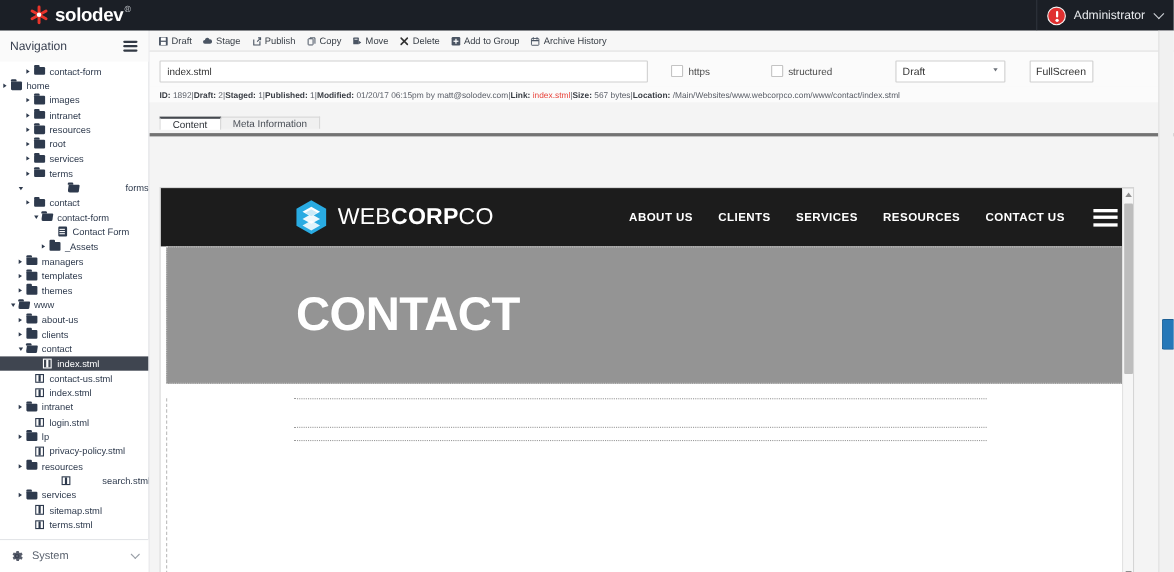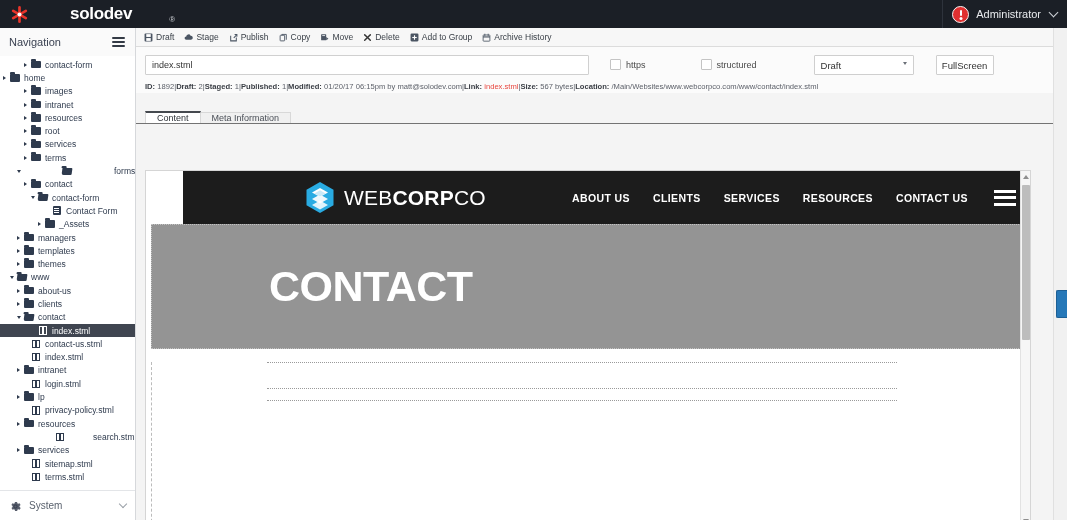--- a/index.html
+++ b/index.html
@@ -8,21 +8,21 @@
     font-family: "Liberation Sans", sans-serif;
     background: #ffffff;
     overflow: hidden;
   }
 
   
   .topbar {
     position: absolute; top: 0; left: 0; width: 1067px; height: 28px;
     background: #1b1f26; display: flex; align-items: center;
   }
-  .brand { display: flex; align-items: flex-end; padding-left: 10px; gap: 36px; }
+  .brand { display: flex; align-items: flex-start; padding-left: 26px; }
   .brand-mark { width: 19px; height: 19px; position: relative; }
   .brand-text {
     color: #ffffff; font-size: 17px; font-weight: bold;
     letter-spacing: -0.3px; margin-left: 5px;
   }
   .brand-tm { color: #c9ccd1; font-size: 8px; vertical-align: super; margin-left: 1px; }
   .topbar-spacer { flex: 1; }
   .topbar-divider { width: 1px; height: 28px; background: #2e333c; }
   .user-area {
     display: flex; align-items: center; height: 28px;
@@ -209,41 +209,41 @@
   .metabar {
     padding: 0 9px; height: 14px; background: #fbfbfb;
     font-size: 7.6px; color: #5c6069; display: flex; align-items: center;
     white-space: nowrap; overflow: hidden;
   }
   .metabar b { color: #3a3e45; font-weight: bold; }
   .meta-link { color: #e8473f; }
 
   .tabs2 {
     margin-top: 9px; padding-left: 9px; height: 22px;
-    display: flex; align-items: flex-end;
-    border-bottom: 1px solid #737373;
+    display: flex; align-items: center;
+    border-bottom: 3px solid #737373;
   }
   .ctab {
     border: 1px solid #d8d8d8; border-bottom: none; background: #f0f0f0;
     font-size: 9px; color: #4a4f57; display: flex; align-items: center;
     padding: 0 11px; cursor: pointer; margin-right: -1px;
   }
   .ctab.active {
     background: #ffffff; color: #2e3238;
     border-top: 2px solid #45494f; position: relative; z-index: 2;
   }
 
   
   .preview-outer {
     position: absolute; top: 142px; left: 9px; width: 886px; height: 358px;
     background: #ffffff; border: 1px solid #d5d5d5; overflow: hidden;
   }
   .site-header {
     height: 53px; background: #1c1c1c; display: flex;
-    align-items: center; padding: 0 14px 0 0; margin-left: 37px;
+    align-items: center; padding: 0 14px 0 0;
   }
   .site-logo { display: flex; align-items: center; margin-left: 122px; gap: 9px; }
   .hexlogo { width: 30px; height: 33px; }
   .logo-type {
     color: #ffffff; font-size: 21px; letter-spacing: 0.2px;
   }
   .logo-type b { font-weight: bold; }
   .logo-light { font-weight: 300; }
   .site-nav {
     margin-left: auto; display: flex; align-items: center; gap: 23px;

